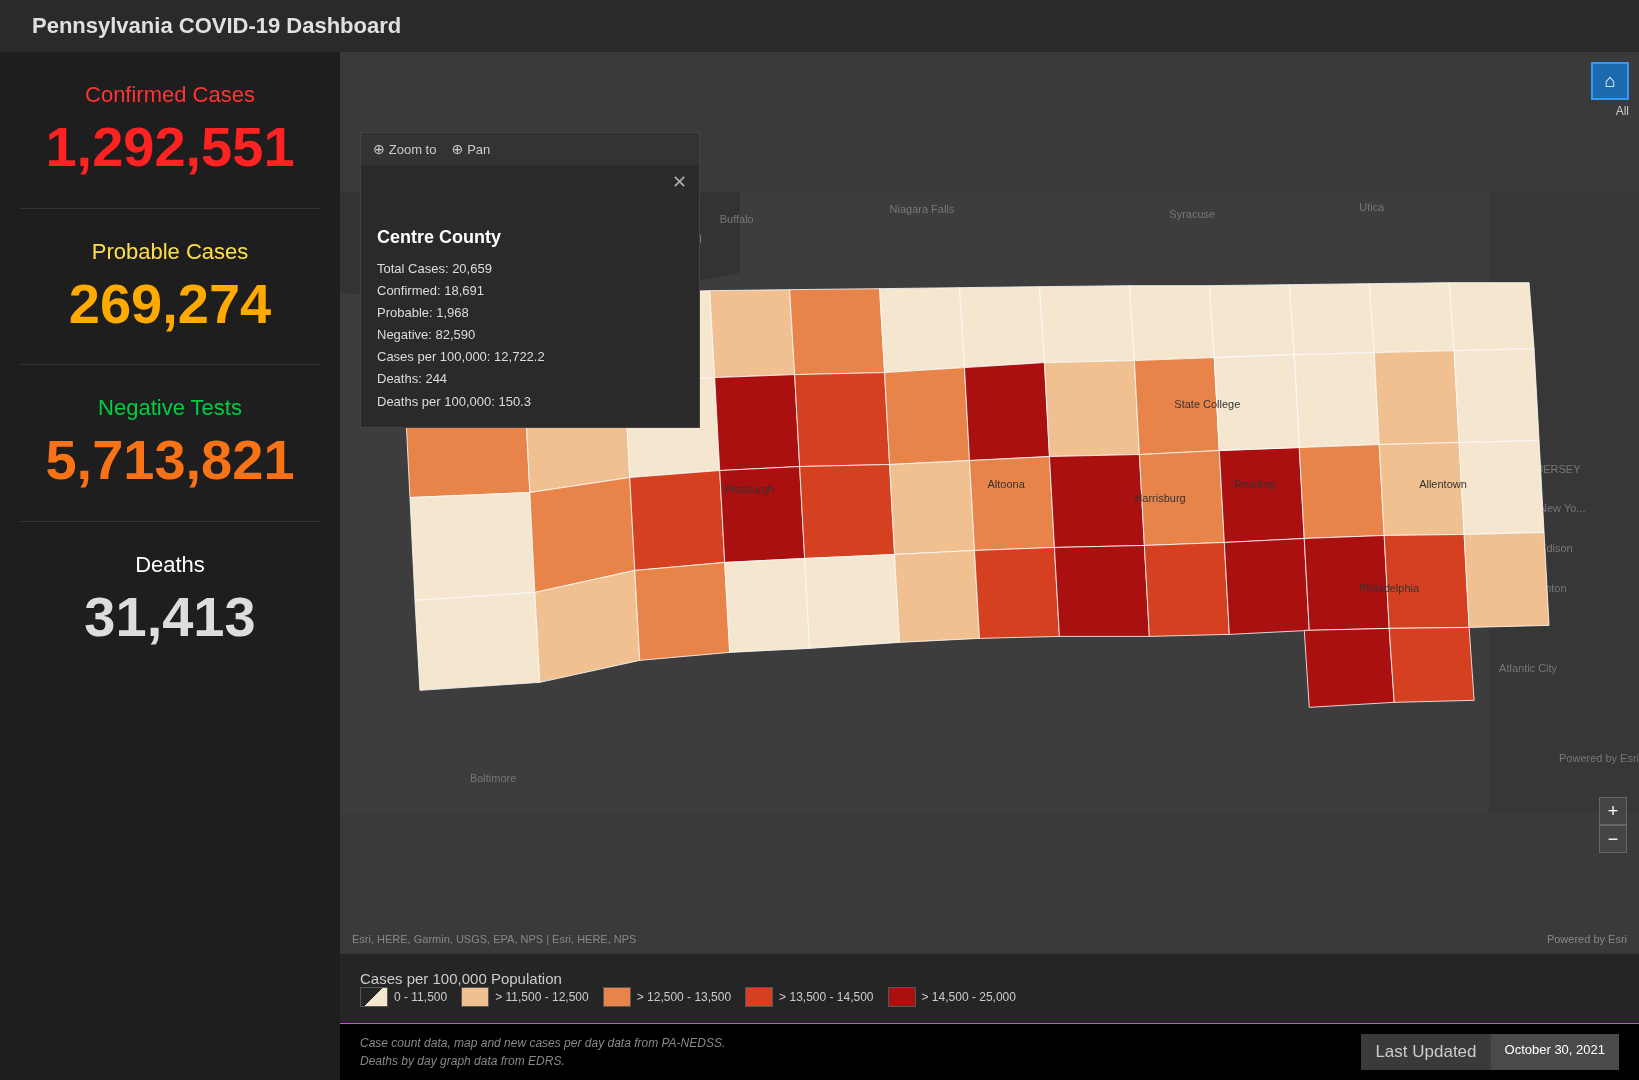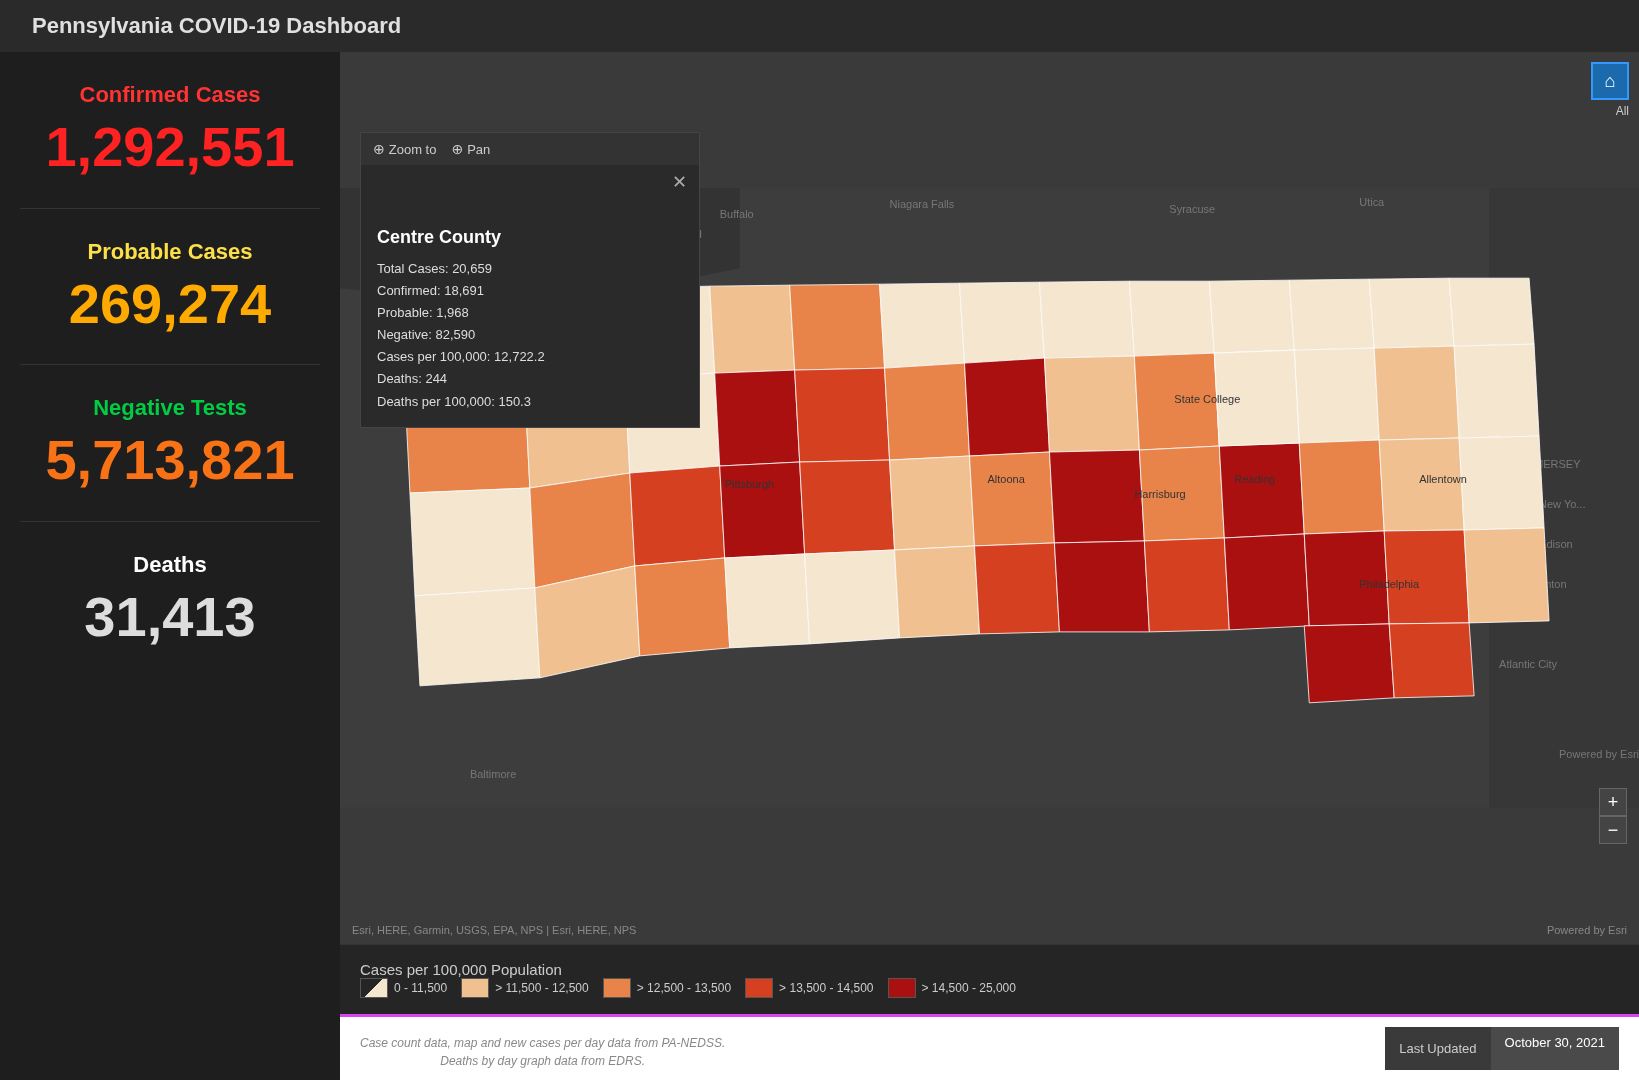--- a/index.html
+++ b/index.html
@@ -42,21 +42,21 @@
     }
 
     .stat-section {
       width: 100%;
       text-align: center;
       margin-bottom: 30px;
     }
 
     .stat-label {
       font-size: 22px;
-      font-weight: bold;
+      font-weight: normal;
       margin-bottom: 8px;
       text-align: center;
     }
 
     .stat-value {
       font-size: 56px;
       font-weight: bold;
       line-height: 1.1;
     }
 
@@ -248,46 +248,45 @@
       color: #ccc;
     }
 
     .legend-swatch {
       width: 28px;
       height: 20px;
     }
 
     
     #footer-area {
-      background: #ffffff;
+      background: #000000;
       padding: 10px 20px;
       display: flex;
       justify-content: space-between;
       align-items: flex-end;
-      border-top: 3px solid #d946ef;
-      text-align: center;
+      border-top: 1px solid #d946ef;
     }
 
     #footer-text {
       font-size: 12px;
       color: #888;
       font-style: italic;
       max-width: 600px;
       line-height: 1.5;
     }
 
     #last-updated-box {
       display: flex;
       gap: 0;
     }
 
     #last-updated-label {
       background: #3a3a3a;
-      padding: 14px 14px;
-      font-size: 13px;
+      padding: 8px 14px;
+      font-size: 17px;
       color: #ccc;
     }
 
     #last-updated-value {
       background: #4a4a4a;
       padding: 8px 14px;
       font-size: 13px;
       color: #fff;
     }
 

